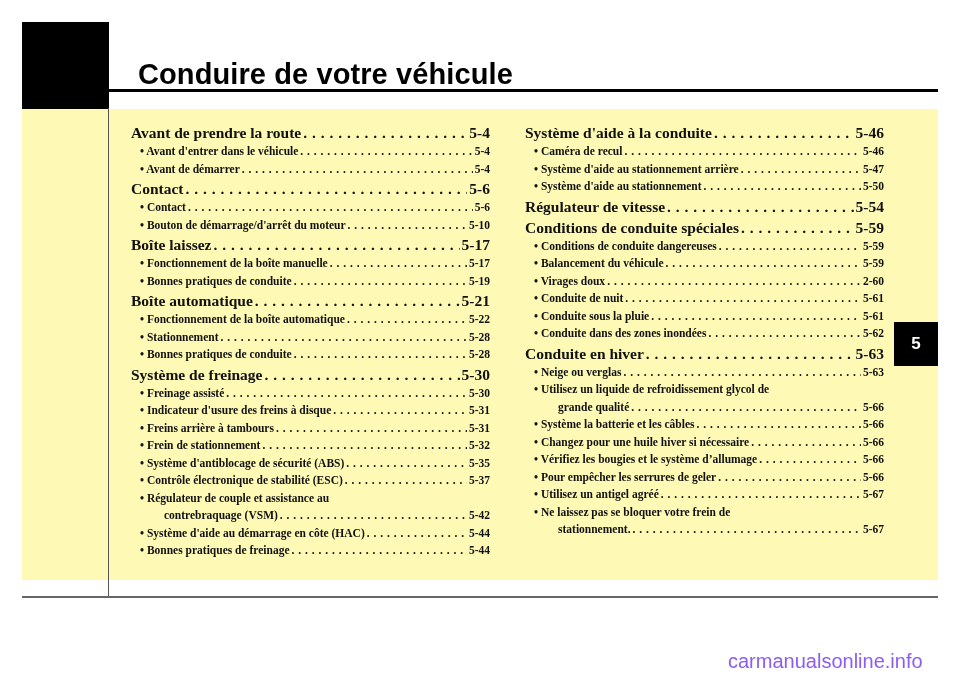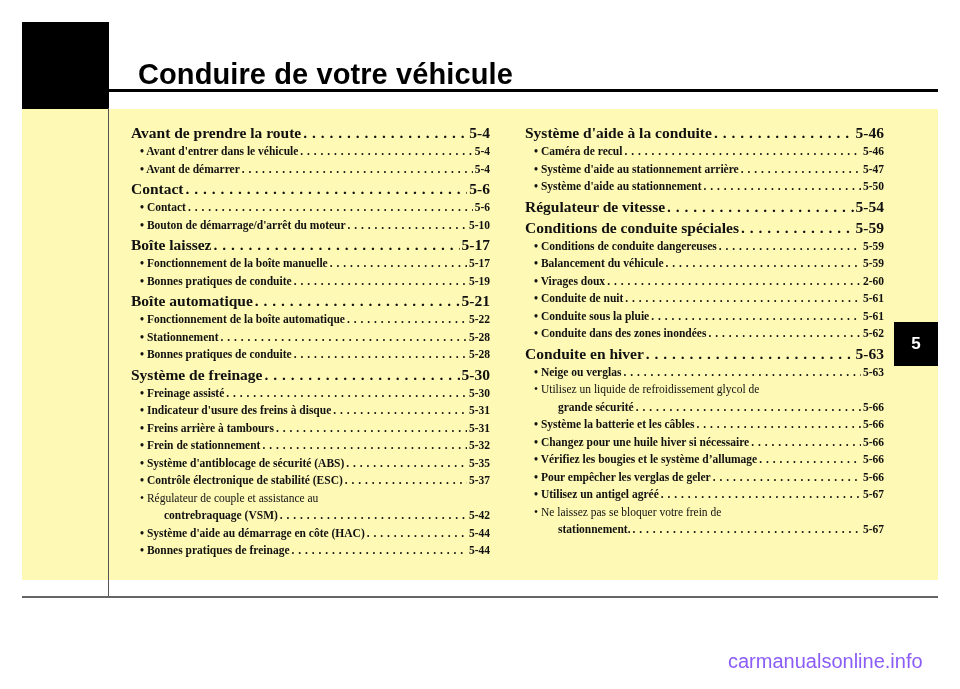--- a/index.html
+++ b/index.html
@@ -14,21 +14,21 @@
   .col { position:absolute; top:122px; width:359px; }
   .col.left { left:131px; }
   .col.right { left:525px; }
   .entry { display:flex; align-items:baseline; color:#111; font-weight:bold; white-space:nowrap; }
   .entry.main { font-size:15.5px; height:21px; line-height:21px; }
   .entry.sub { font-size:11.5px; height:17.5px; line-height:17.5px; padding-left:9px; }
   .entry .label { flex:0 0 auto; }
   .entry .dots { flex:1 1 auto; overflow:hidden; margin:0 2px; }
   .entry .dots::after { content:". . . . . . . . . . . . . . . . . . . . . . . . . . . . . . . . . . . . . . . . . . . . . . . . . . . . . . . . . . . . . . . . . . . . . . . . . . . ."; letter-spacing:0.5px; }
   .entry .page { flex:0 0 auto; }
-  .sub-multiline { font-weight:normal; font-size:11.5px; color:#111; padding-left:9px; height:17.5px; line-height:17.5px; white-space:nowrap; }
+  .sub-multiline { font-weight:bold; font-size:11.5px; color:#111; padding-left:9px; height:17.5px; line-height:17.5px; white-space:nowrap; }
   .entry.cont { padding-left:33px; }
   .watermark { position:absolute; left:728px; top:650px; font-family:"Liberation Sans", sans-serif; font-size:20px; color:#8b5cf6; }
 </style>
 </head>
 <body>
 
 <div class="black-block"></div>
 <div class="title">Conduire de votre véhicule</div>
 <div class="header-rule"></div>
 <div class="yellow"></div>
@@ -220,41 +220,41 @@
       <span class="dots"></span>
       <span class="page">5-63</span>
     </div>
     <div class="entry sub">
       <span class="label">• Neige ou verglas</span>
       <span class="dots"></span>
       <span class="page">5-63</span>
     </div>
     <div class="sub-multiline">• Utilisez un liquide de refroidissement glycol de</div>
     <div class="entry sub cont">
-      <span class="label">grande sécurité</span>
+      <span class="label">grande qualité</span>
       <span class="dots"></span>
       <span class="page">5-66</span>
     </div>
     <div class="entry sub">
       <span class="label">• Système la batterie et les câbles</span>
       <span class="dots"></span>
       <span class="page">5-66</span>
     </div>
     <div class="entry sub">
       <span class="label">• Changez pour une huile hiver si nécessaire</span>
       <span class="dots"></span>
       <span class="page">5-66</span>
     </div>
     <div class="entry sub">
       <span class="label">• Vérifiez les bougies et le système d’allumage</span>
       <span class="dots"></span>
       <span class="page">5-66</span>
     </div>
     <div class="entry sub">
-      <span class="label">• Pour empêcher les verglas de geler</span>
+      <span class="label">• Pour empêcher les serrures de geler</span>
       <span class="dots"></span>
       <span class="page">5-66</span>
     </div>
     <div class="entry sub">
       <span class="label">• Utilisez un antigel agréé</span>
       <span class="dots"></span>
       <span class="page">5-67</span>
     </div>
     <div class="sub-multiline">• Ne laissez pas se bloquer votre frein de</div>
     <div class="entry sub cont">

